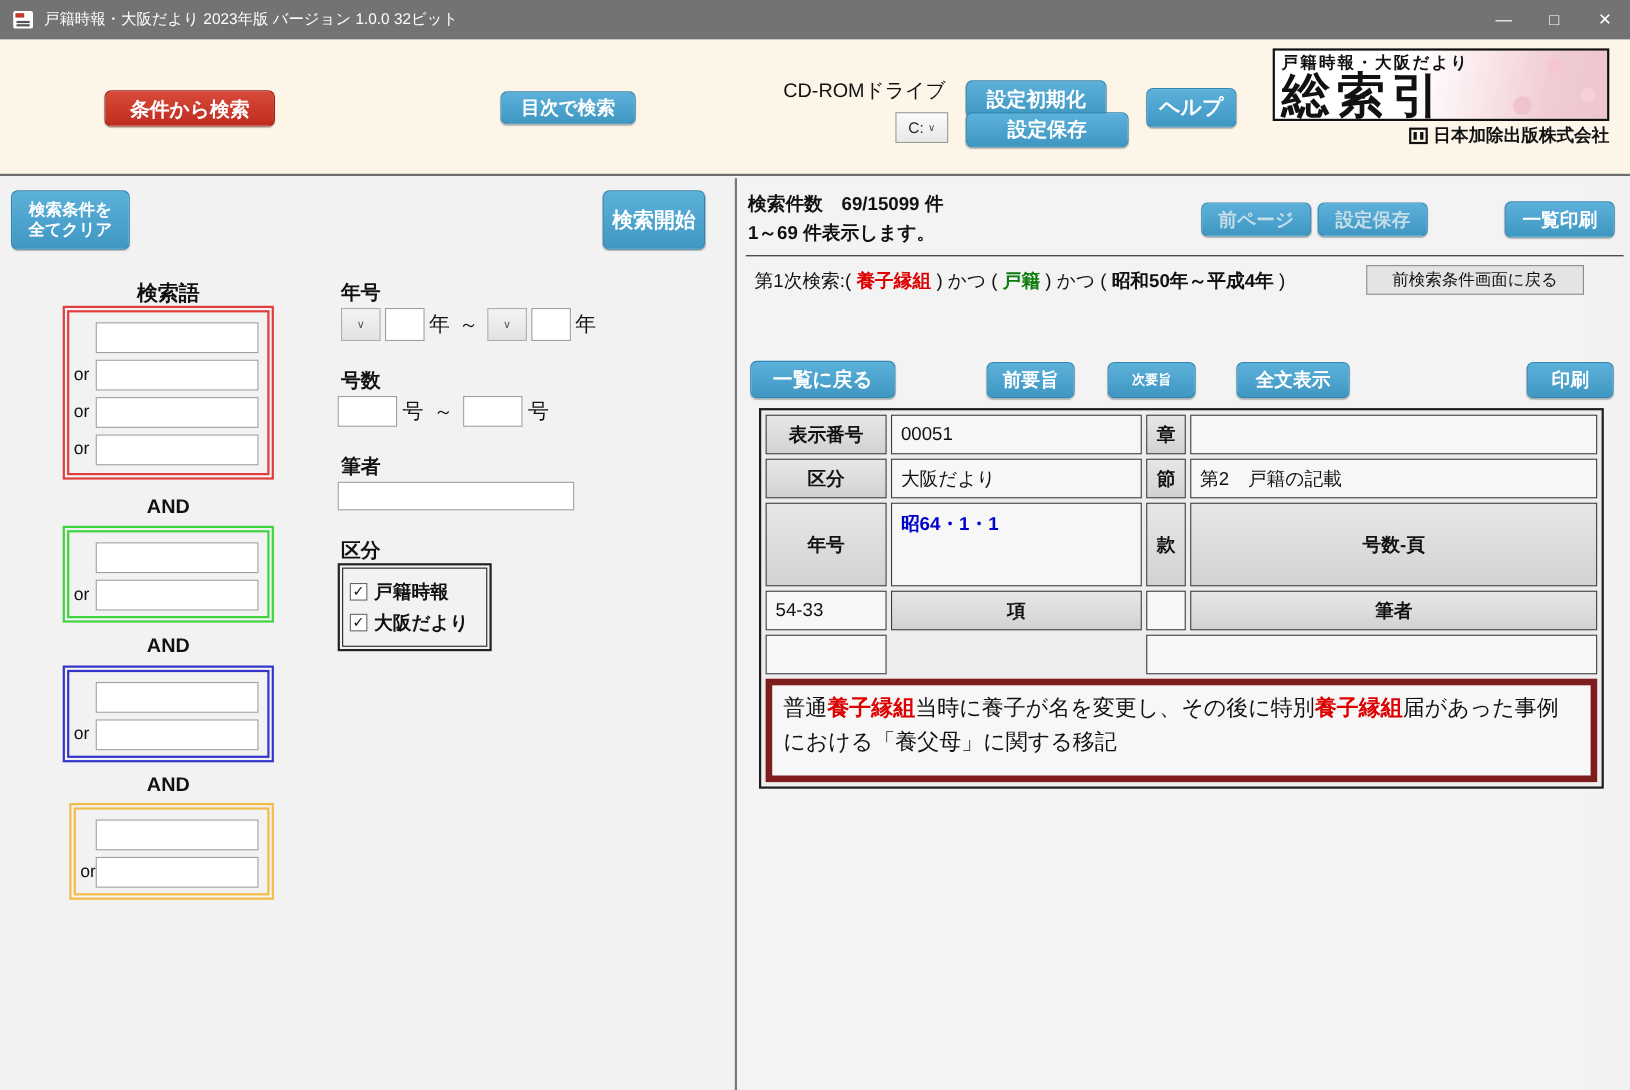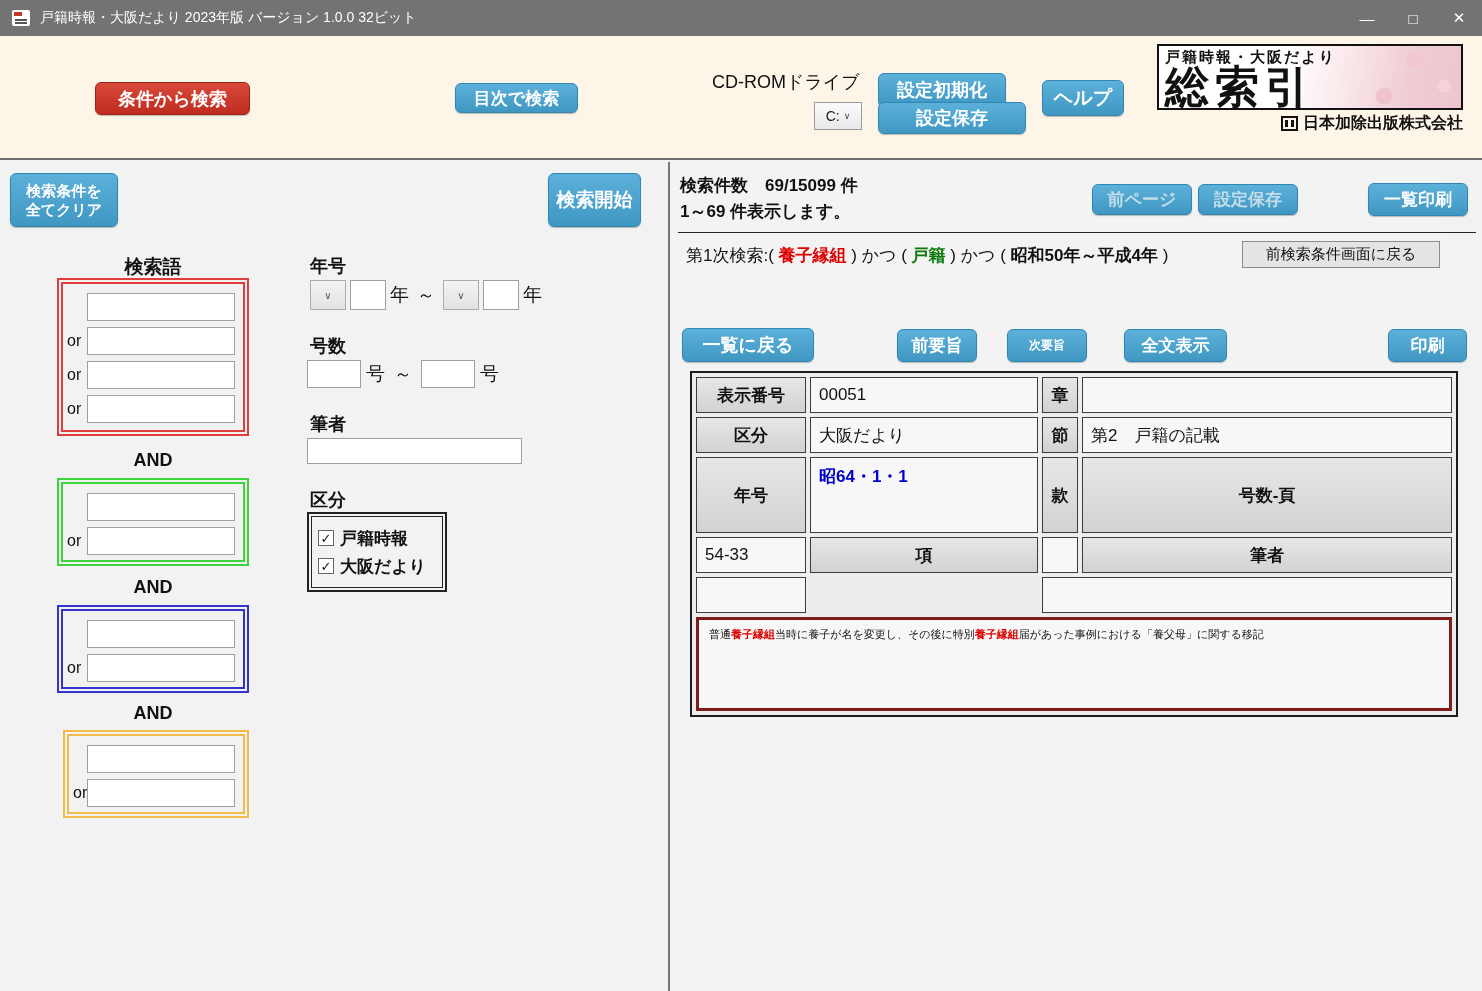--- a/index.html
+++ b/index.html
@@ -139,22 +139,22 @@
     border:2px solid #1c1c1c; background:#ededed; padding:4px; }
   .dt-grid { display:grid; grid-template-columns:110px 228px 36px 1fr;
     grid-template-rows:36px 36px 76px 36px 36px; gap:4px; }
   .cell-label { background:linear-gradient(#e7e7e7,#d2d2d2); border:1px solid #3c3c3c;
     display:flex; align-items:center; justify-content:center; font-size:17px; font-weight:bold; color:#111; }
   .cell-val { background:#f7f7f7; border:1px solid #3c3c3c; display:flex; align-items:center;
     padding:2px 8px; font-size:17px; color:#111; }
   .cell-val.tall { align-items:flex-start; padding-top:8px; line-height:1.35; }
   .era-val { color:#0000cc; font-weight:bold; }
   .span2 { grid-column:3 / 5; }
-  .summary-cell { margin-top:4px; border:3px solid #7f1d1d; background:#f7f7f7;
-    min-height:94px; padding:6px 10px; font-size:11px; line-height:1.55; color:#111; }
+  .summary-cell { margin-top:4px; border:6px solid #7f1d1d; background:#f7f7f7;
+    min-height:94px; padding:6px 10px; font-size:20px; line-height:1.55; color:#111; }
   .hl-red { color:#dd0000; font-weight:bold; }
 </style>
 </head>
 <body>
 
 <div class="titlebar">
   <span class="title-icon"></span>
   <span class="title-text">戸籍時報・大阪だより 2023年版 バージョン 1.0.0 32ビット</span>
   <div class="win-controls">
     <span class="win-btn">—</span>

